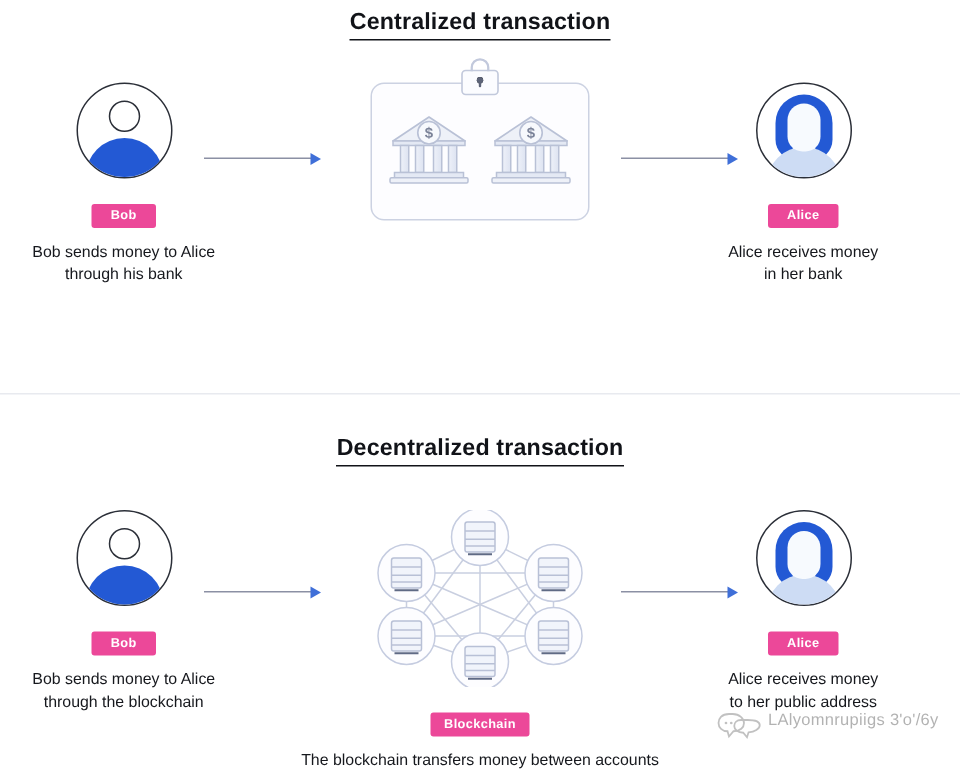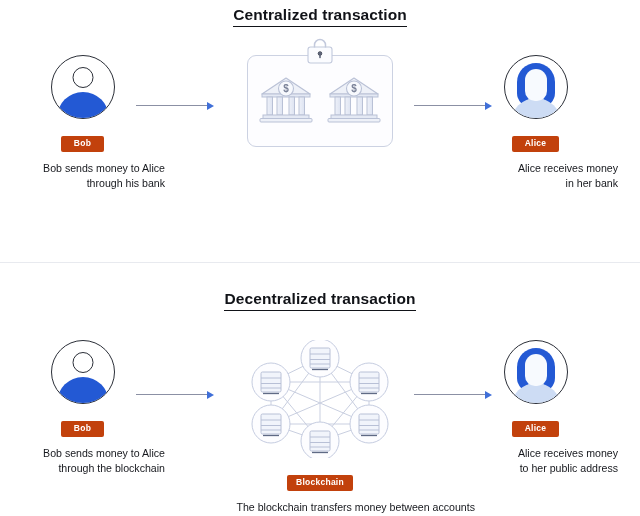--- a/index.html
+++ b/index.html
@@ -135,38 +135,37 @@
     width: 15px;
     height: 10px;
     background: #f0f5fc;
   }
 
   
   .badge {
     display: inline-block;
     margin-top: 17px;
     padding: 3px 13px 3px 13px;
-    background: #c2410c;
+    background: #ec4899;
     color: #ffffff;
     font-size: 8.5px;
     font-weight: bold;
     letter-spacing: .25px;
     border-radius: 2px;
     line-height: 1.15;
   }
   .badge-wide { padding: 3px 9px; }
 
   
   .caption {
     margin-top: 9px;
     font-size: 10.6px;
     line-height: 1.42;
     color: #16181d;
     white-space: pre-line;
-    text-align: right;
   }
 
   
   .arrow {
     position: absolute;
     height: 10px;
   }
   .arrow .shaft {
     position: absolute;
     top: 4px;
@@ -453,14 +452,23 @@
         <div class="a-neck"></div>
         <div class="a-shoulders"></div>
         <div class="a-face"></div>
       </div>
       <div class="badge">Alice</div>
       <div class="caption">Alice receives money
 to her public address</div>
     </div>
   </div>
 
+  <div class="watermark">
+    <svg class="wm-icon" width="30" height="22" viewBox="0 0 30 22">
+      <path d="M8 4 C3 4 1 7 1 10 C1 13 3.5 15.5 7 15.5 L8 19 L11 15.5 C15.5 15.5 18 13 18 10 C18 7 15 4 10.5 4 Z" fill="none" stroke="#6d6d6d" stroke-width="1.2"></path>
+      <path d="M16 8 C13 8 11.5 10 11.5 12 C11.5 14.5 14 16.5 17.5 16.5 L20 19.5 L21 16.3 C25 15.8 28.5 14 28.5 11.5 C28.5 9.2 25 8 20.5 8 Z" fill="none" stroke="#6d6d6d" stroke-width="1.2"></path>
+      <circle cx="6" cy="10" r=".9" fill="#6d6d6d"></circle>
+      <circle cx="9.5" cy="10" r=".9" fill="#6d6d6d"></circle>
+    </svg>
+    <div class="wm-text">LAlyomnrupiigs 3'o'/6y</div>
+  </div>
 
 </div>
 
 </body></html>

